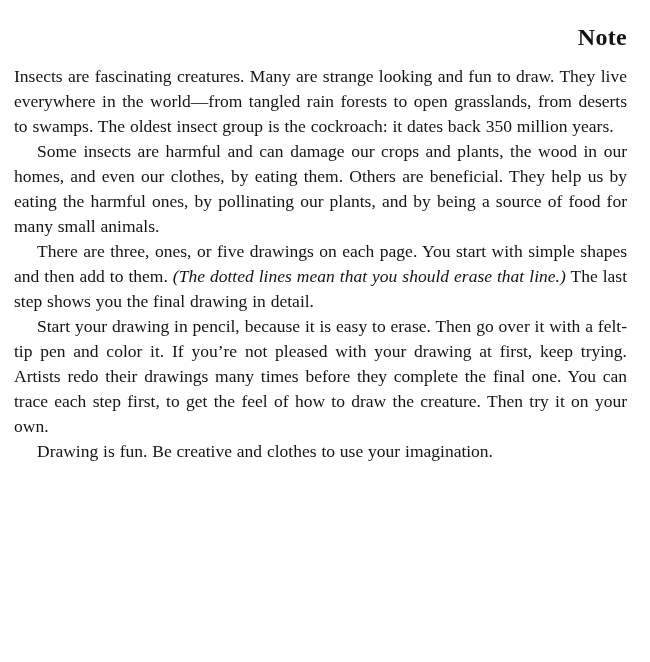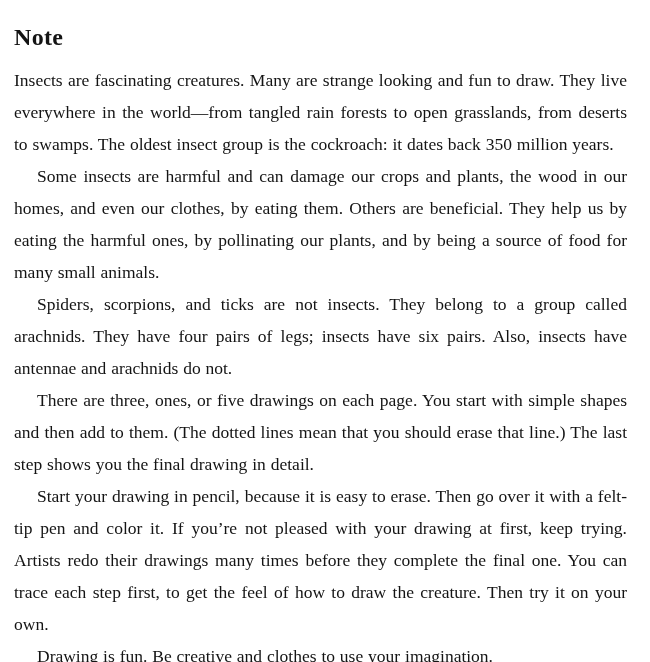--- a/index.html
+++ b/index.html
@@ -18,46 +18,46 @@
     height: 662px;
     padding: 25px 23px 0 14px;
     background: #ffffff;
     color: #141414;
     font-family: "Liberation Serif", serif;
   }
   .title {
     font-size: 24px;
     line-height: 24px;
     font-weight: 700;
-    text-align: left;
+    text-align: right;
     margin: 0 0 15px 0;
     letter-spacing: 0.3px;
   }
   .body-text {
     width: 100%;
   }
   .para {
     margin: 0;
     font-size: 17.5px;
-    line-height: 32px;
+    line-height: 25px;
     text-align: justify;
     word-spacing: 0.5px;
   }
   .para.indented {
     text-indent: 23px;
   }
   .italic {
+    font-style: italic;
   }
 </style>
 </head>
 <body>
 
 <div class="page">
   <h1 class="title">Note</h1>
   <div class="body-text">
       <p class="para"><span class="">Insects are fascinating creatures. Many are strange looking and fun to draw. They live everywhere in the world—from tangled rain forests to open grasslands, from deserts to swamps. The oldest insect group is the cockroach: it dates back 350 million years.</span></p>
       <p class="para indented"><span class="">Some insects are harmful and can damage our crops and plants, the wood in our homes, and even our clothes, by eating them. Others are beneficial. They help us by eating the harmful ones, by pollinating our plants, and by being a source of food for many small animals.</span></p>
-      <p class="para indented"><span class="">Spiders, scorpions, and ticks are not insects. They belong to a group called arachnids. They have four pairs of legs; insects have six pairs. Also, insects have antennae and arachnids do not.</span></p>
       <p class="para indented"><span class="">There are three, ones, or five drawings on each page. You start with simple shapes and then add to them. </span><span class="italic">(The dotted lines mean that you should erase that line.)</span><span class=""> The last step shows you the final drawing in detail.</span></p>
       <p class="para indented"><span class="">Start your drawing in pencil, because it is easy to erase. Then go over it with a felt-tip pen and color it. If you’re not pleased with your drawing at first, keep trying. Artists redo their drawings many times before they complete the final one. You can trace each step first, to get the feel of how to draw the creature. Then try it on your own.</span></p>
       <p class="para indented"><span class="">Drawing is fun. Be creative and clothes to use your imagination.</span></p>
     </div>
 </div>
 
 </body></html>

